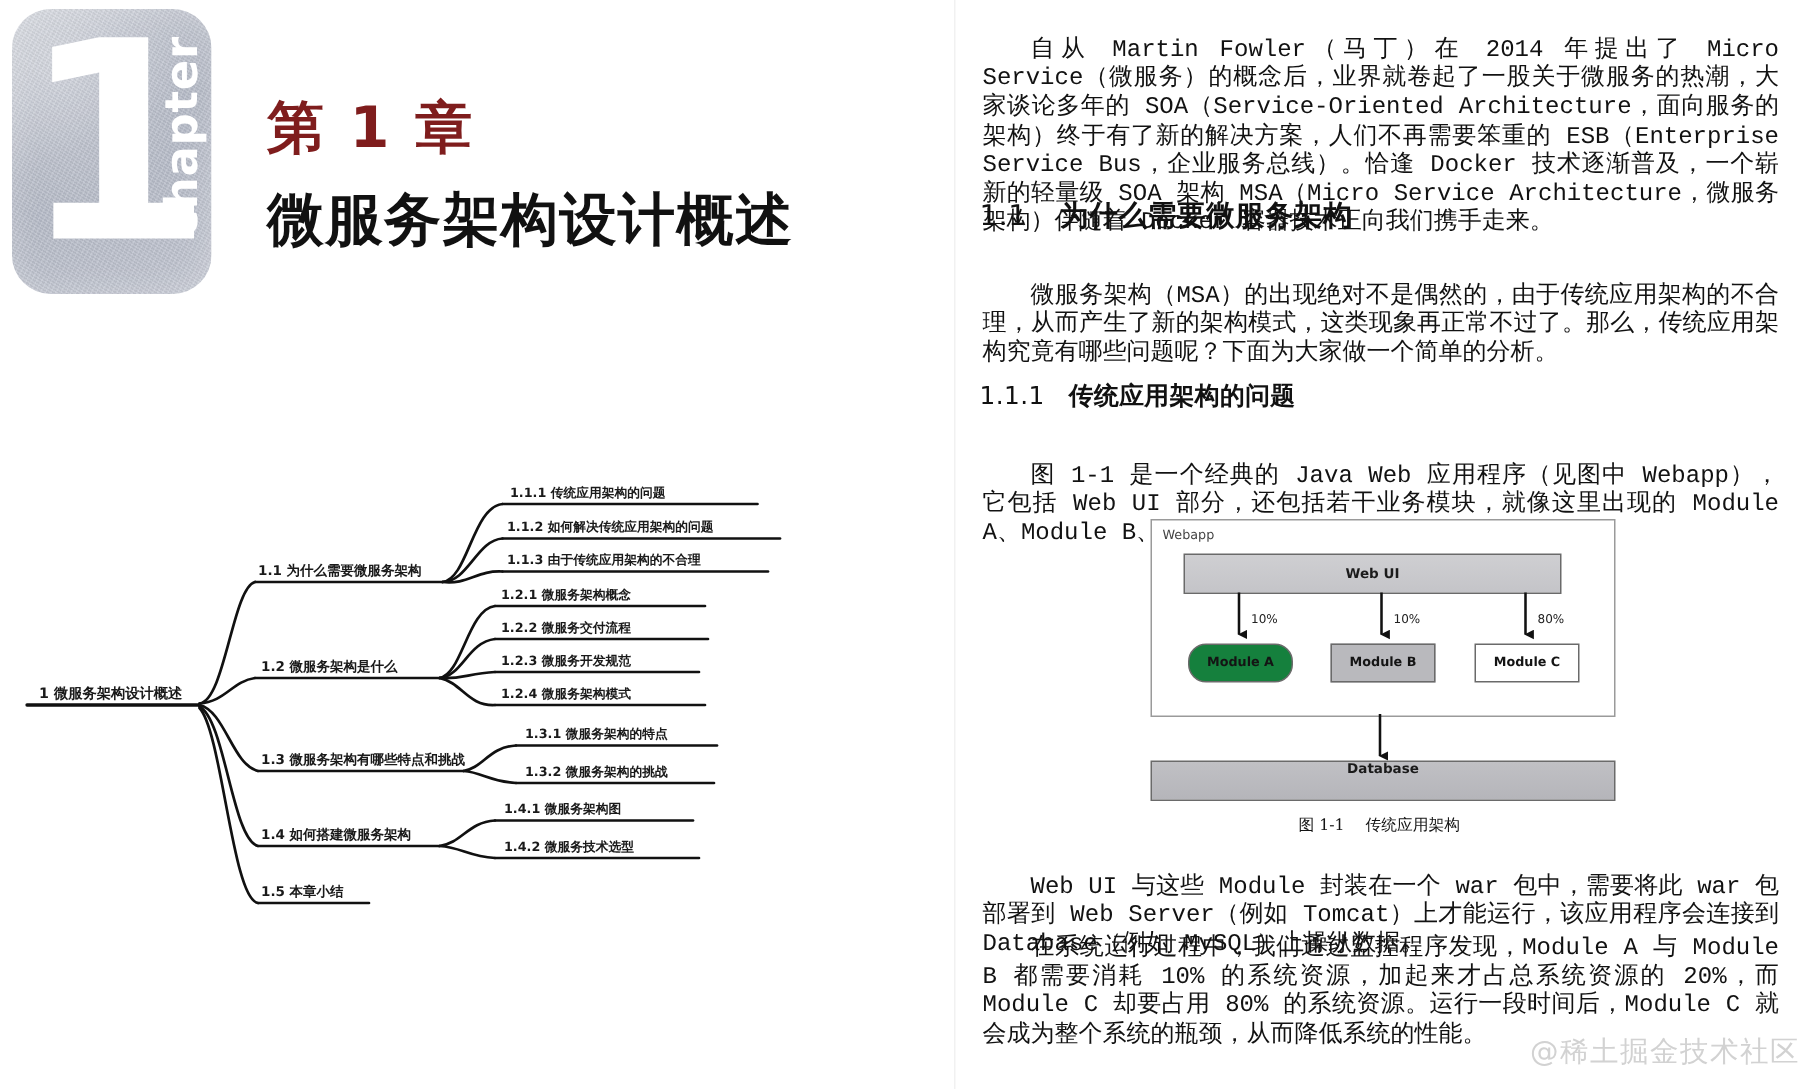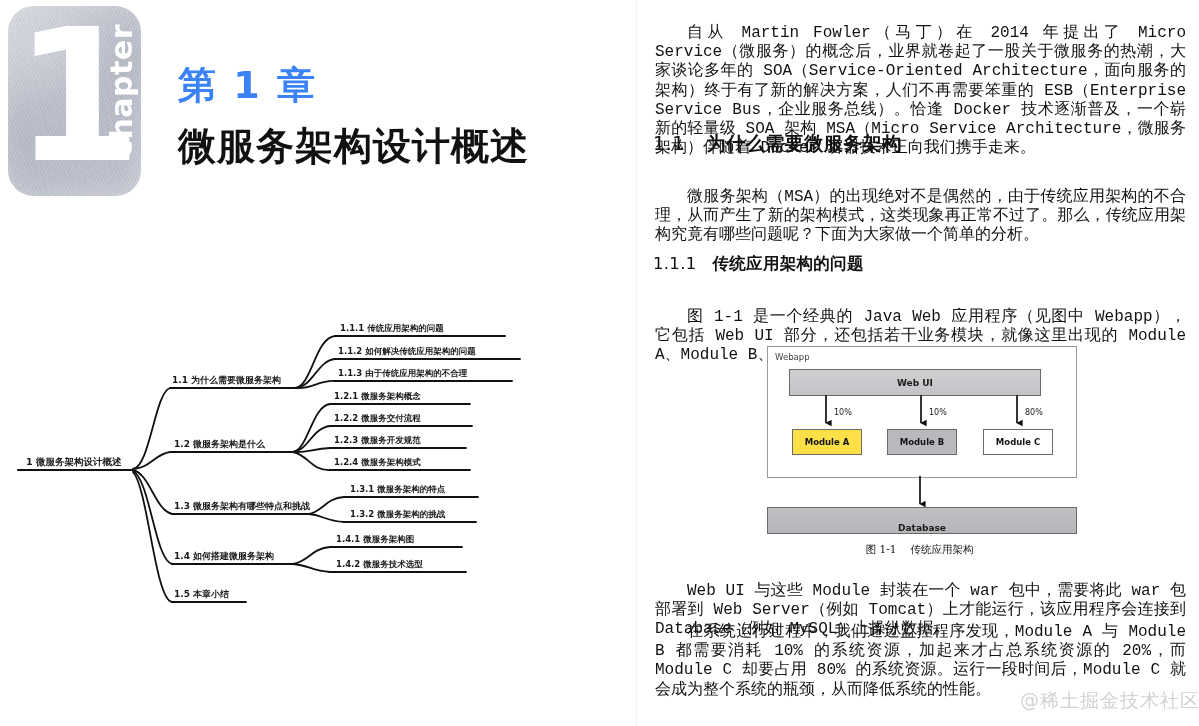--- a/index.html
+++ b/index.html
@@ -44,21 +44,21 @@
     color:#fff;font-family:"DejaVu Sans","Liberation Sans",sans-serif;
     font-weight:bold;font-size:30px;letter-spacing:.5px;
     writing-mode:vertical-rl;
     transform:rotate(180deg);
     transform-origin:center;
   }
 
   .chapter-title{position:absolute;left:178px;top:62px;width:420px;}
   .chapter-title .line1{
     font-family:"DejaVu Sans","Liberation Sans",sans-serif;
-    font-weight:bold;font-size:38px;line-height:46px;color:#3b82f6;letter-spacing:2px;
+    font-weight:bold;font-size:38px;line-height:46px;color:#7f1d1d;letter-spacing:2px;
   }
   .chapter-title .line2{
     font-family:"DejaVu Sans","Liberation Sans",sans-serif;
     font-weight:bold;font-size:38px;line-height:52px;color:#111;letter-spacing:1px;
     margin-top:12px;
   }
 
   
   .mindmap{position:absolute;left:0;top:312px;width:640px;height:310px;}
   .mm-svg{position:absolute;left:0;top:0;}
@@ -116,33 +116,33 @@
   }
   .mod{
     position:absolute;top:82px;width:68px;height:24px;
     border:1px solid #6a6a6a;
     display:flex;align-items:center;justify-content:center;
   }
   .mod span{
     font-family:"DejaVu Sans","Liberation Sans",sans-serif;
     font-weight:bold;font-size:8.5px;color:#141414;
   }
-  .mod-a{left:24px;background:#fde047;}
+  .mod-a{left:24px;background:#15803d;border-radius:12px;}
   .mod-b{left:119px;background:#b9b9bd;}
   .mod-c{left:215px;background:#ffffff;}
   .pct{
     position:absolute;
     font-family:"DejaVu Sans","Liberation Sans",sans-serif;
     font-size:8px;color:#222;
   }
   .db-box{
     position:absolute;left:0;top:161px;width:308px;height:25px;
     border:1px solid #6a6a6a;
     background:linear-gradient(180deg,#c0c0c4,#b5b5ba);
-    display:flex;align-items:flex-end;justify-content:center;
+    display:flex;align-items:flex-start;justify-content:center;
   }
   .db-box span{
     font-family:"DejaVu Sans","Liberation Sans",sans-serif;
     font-weight:bold;font-size:9px;color:#1b1b1b;
   }
   .fig-caption{
     position:absolute;left:640px;top:543px;width:559px;text-align:center;
     font-family:"DejaVu Serif","Liberation Serif",serif;
     font-size:10.5px;color:#141414;
   }

